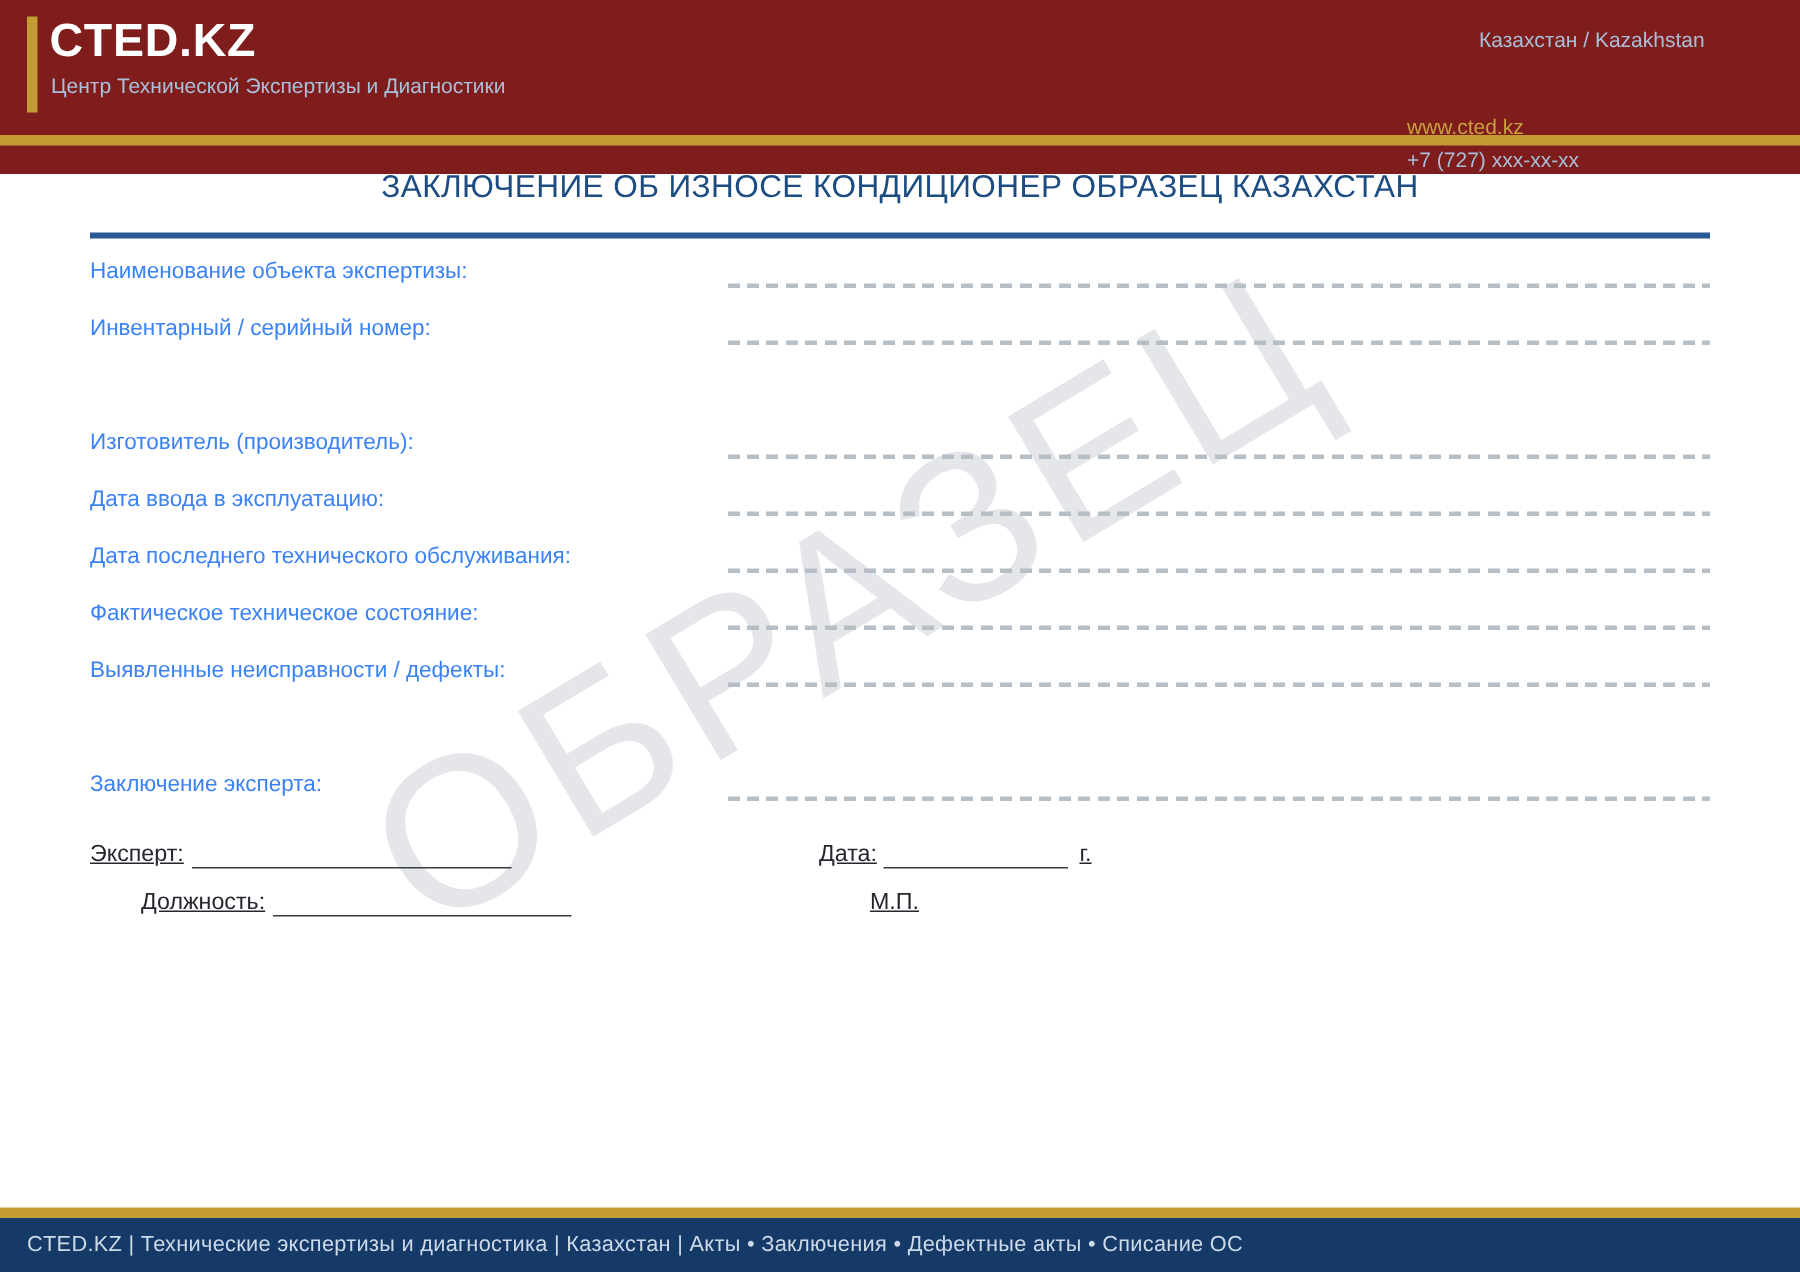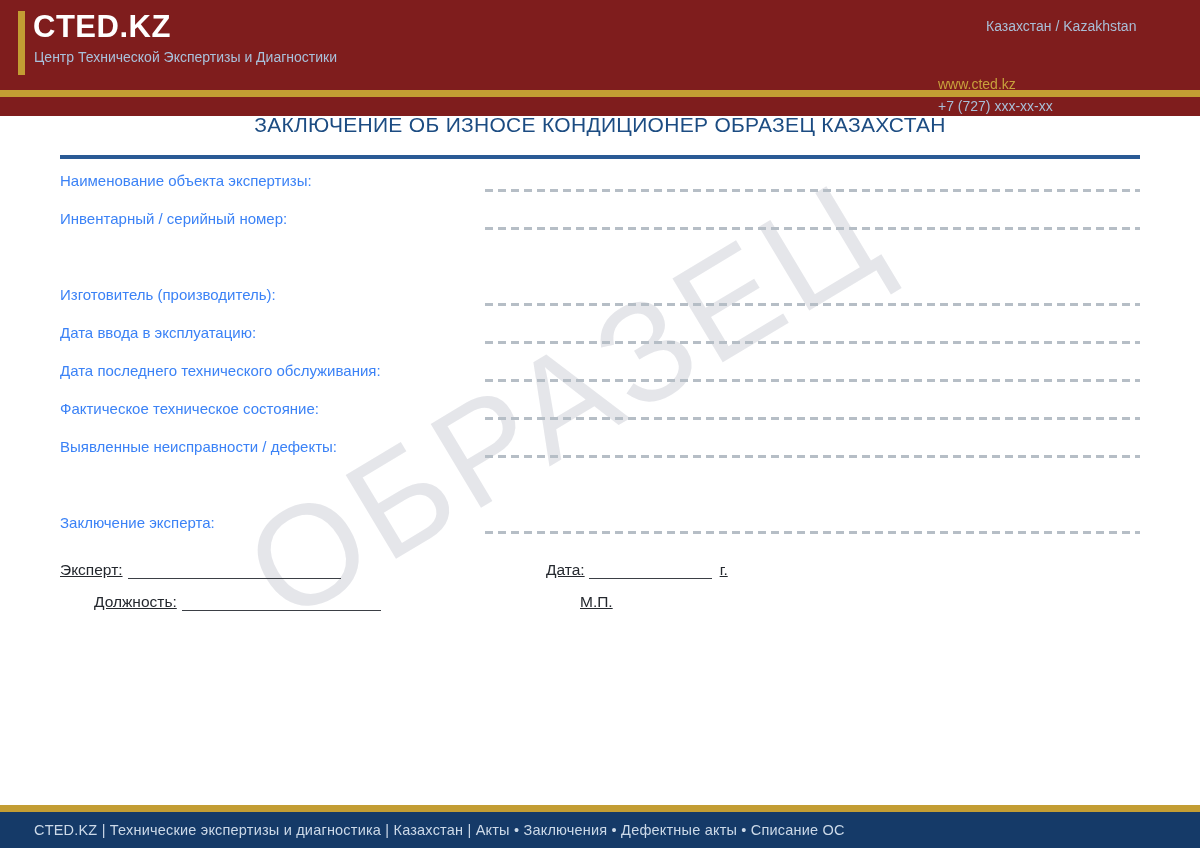--- a/index.html
+++ b/index.html
@@ -83,21 +83,21 @@
     border-bottom:1.5px solid #3b3f45; vertical-align:bottom;
   }
   .u-expert   { width:213px; margin-left:5px; }
   .u-position { width:199px; margin-left:5px; }
   .u-date     { width:123px; margin-left:4px; margin-right:8px; }
 
   
   .footer {
     position:absolute; top:812px; left:0; width:1200px; height:36px;
     background:#153a68; display:flex; align-items:center;
-    padding-left:34px; z-index:1;
+    padding-left:18px; z-index:1;
   }
   .footer-text { font-size:14.5px; color:#ccd9e8; letter-spacing:0.2px; }
 </style>
 </head>
 <body>
 
 <div class="page">
 
   <div class="header">
     <div class="logo-accent"></div>

